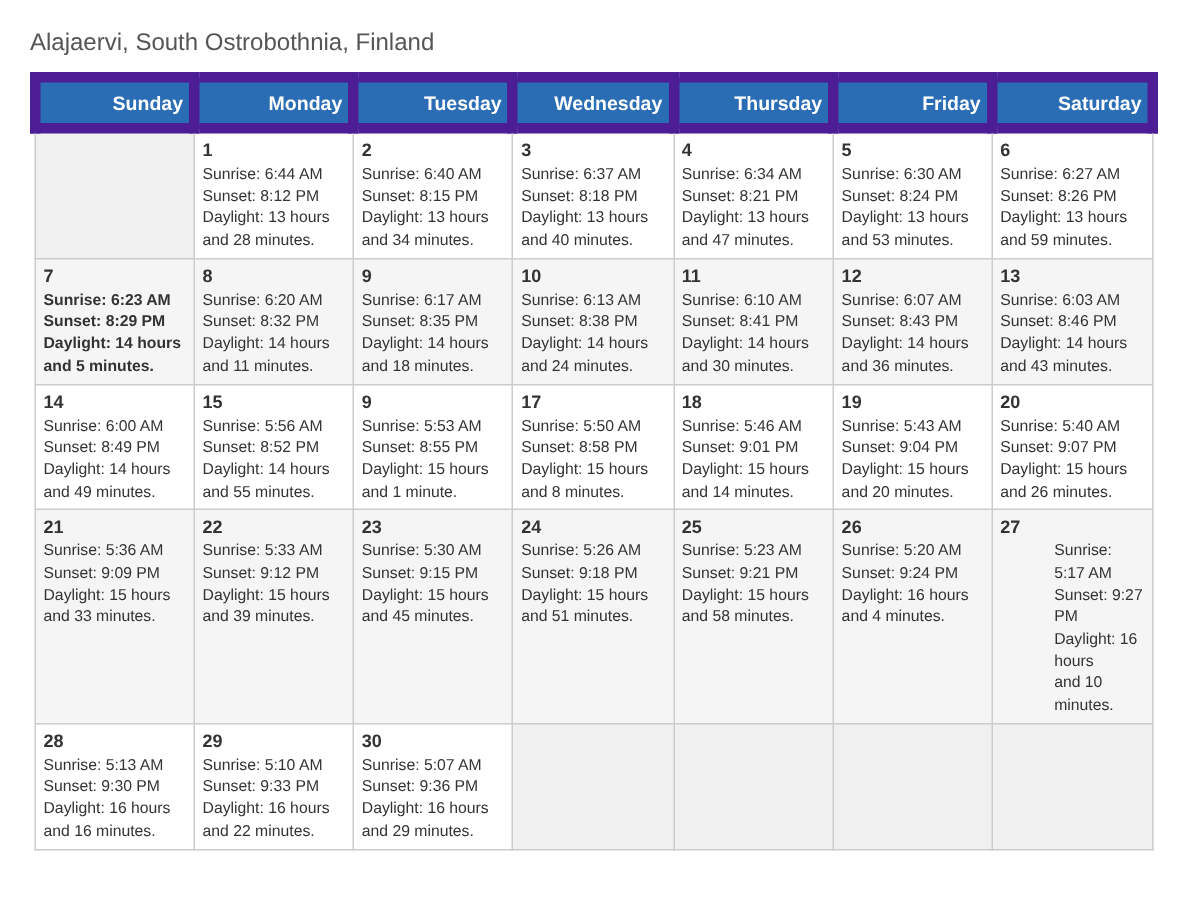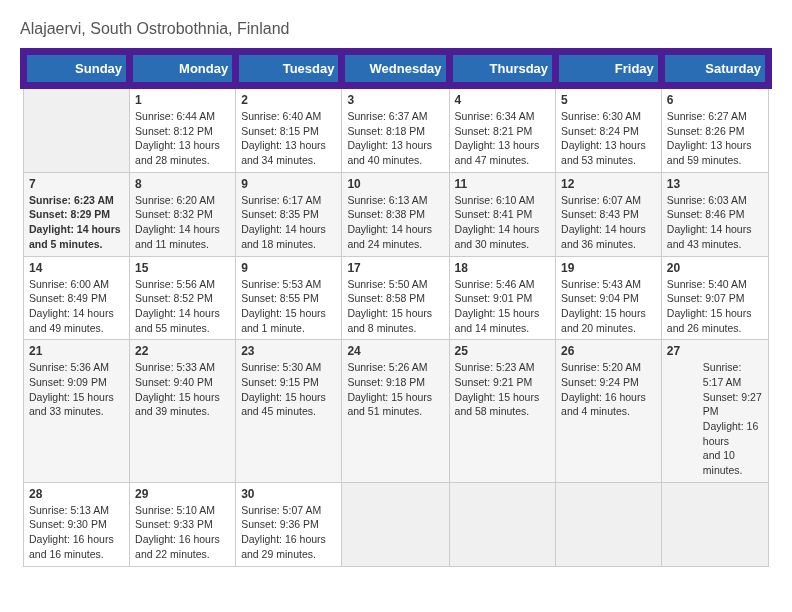--- a/index.html
+++ b/index.html
@@ -267,21 +267,21 @@
         <td>
           <div class="day-number">21</div>
           <div class="day-info" style="white-space: pre-line;">Sunrise: 5:36 AM
 Sunset: 9:09 PM
 Daylight: 15 hours
 and 33 minutes.</div>
         </td>
         <td>
           <div class="day-number">22</div>
           <div class="day-info" style="white-space: pre-line;">Sunrise: 5:33 AM
-Sunset: 9:40 PM
+Sunset: 9:12 PM
 Daylight: 15 hours
 and 39 minutes.</div>
         </td>
         <td>
           <div class="day-number">23</div>
           <div class="day-info" style="white-space: pre-line;">Sunrise: 5:30 AM
 Sunset: 9:15 PM
 Daylight: 15 hours
 and 45 minutes.</div>
         </td>

